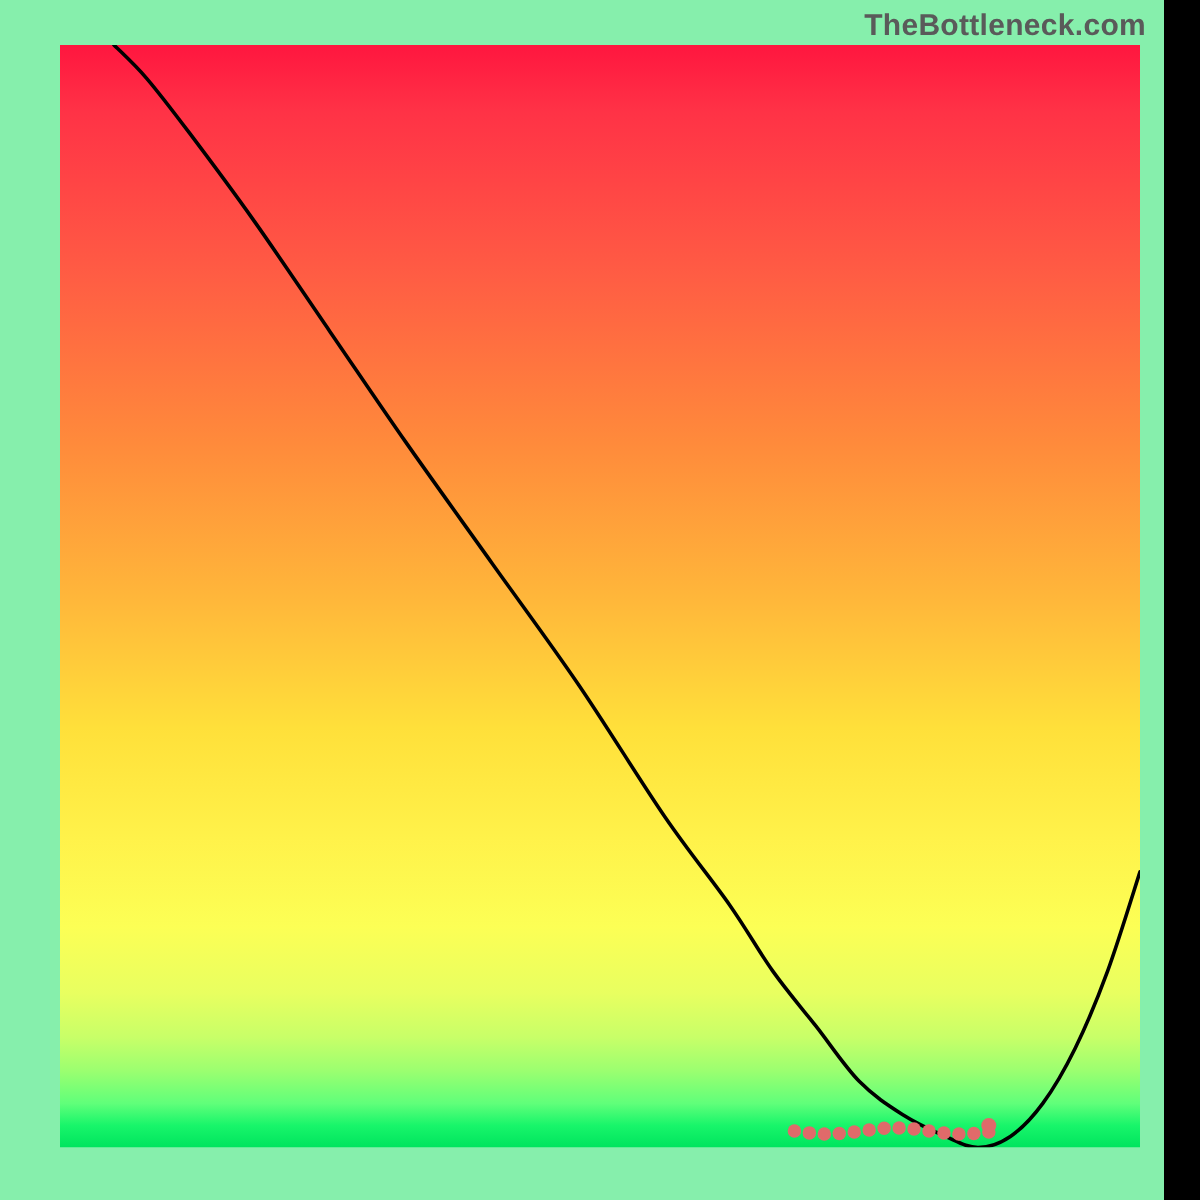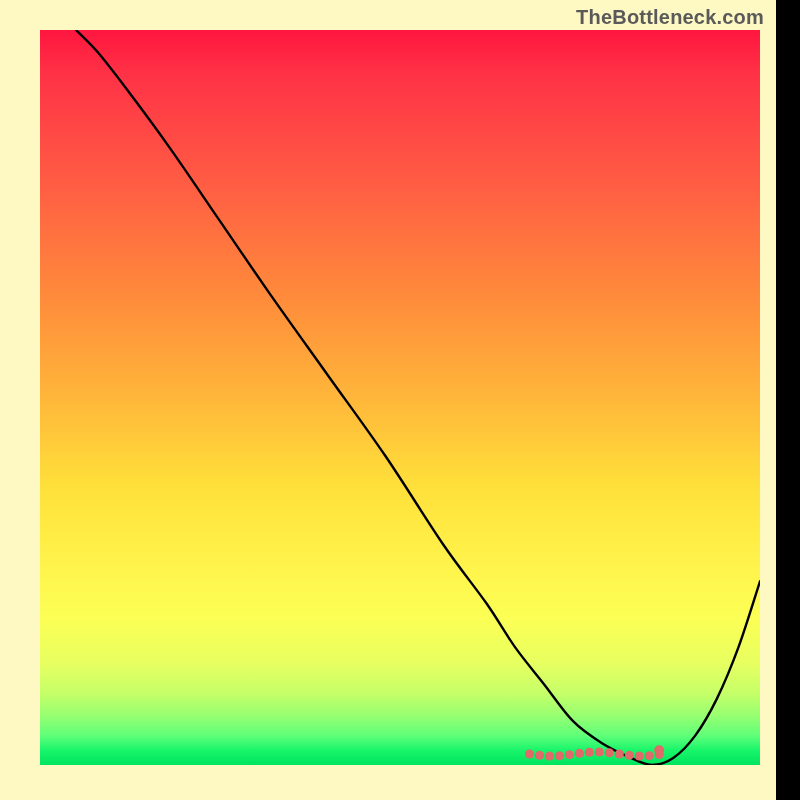--- a/index.html
+++ b/index.html
@@ -7,21 +7,21 @@
     padding: 0;
     width: 800px;
     height: 800px;
     background: #000;
     font-family: Arial, Helvetica, sans-serif;
   }
   .frame {
     position: relative;
     width: 776px;
     height: 800px;
-    background: #fef9c3;
+    background: #86efac;
   }
   .watermark {
     position: absolute;
     top: 6px;
     right: 12px;
     color: #5a5a5a;
     font-size: 20px;
     font-weight: 600;
     letter-spacing: 0.2px;
     z-index: 10;

